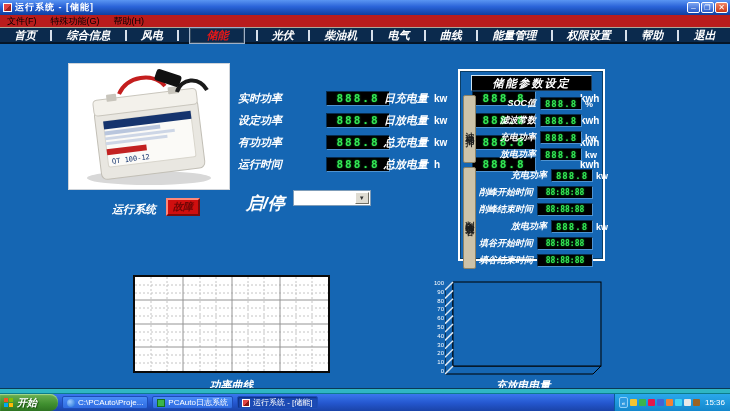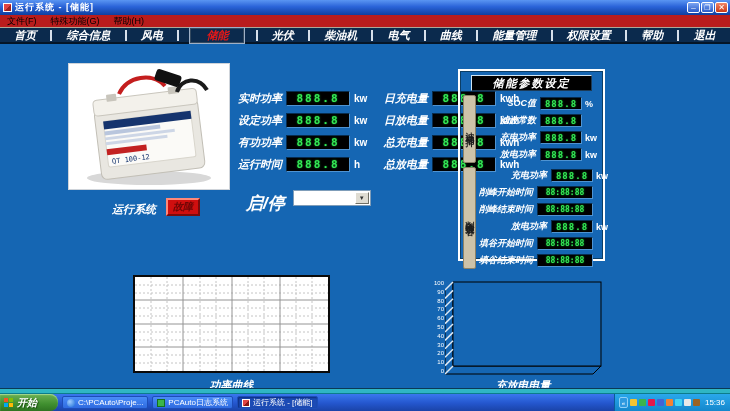--- a/index.html
+++ b/index.html
@@ -45,21 +45,21 @@
   .runstatus-label { position:absolute; left:112px; top:158px; color:#fff;
     font-size:11px; font-weight:bold; font-style:italic; }
   .runstatus-value { position:absolute; left:166px; top:154px; width:34px; height:18px;
     background:#cf0f0f; border:2px solid; border-color:#ff8878 #7c0b0b #7c0b0b #ff8878;
     color:#6d0606; font-size:10px; font-weight:bold; font-style:italic;
     display:flex; align-items:center; justify-content:center; }
 
   .metrics-col { position:absolute; top:47px; display:flex; flex-direction:column; gap:7px; }
   .col-left { left:234px; }
   .col-right { left:380px; }
-  .metric-row { display:flex; align-items:center; height:15px; }
+  .metric-row { display:flex; align-items:center; height:15px;gap:40px; }
   .metric-label { width:48px; text-align:right; margin-right:4px; color:#fff;
     font-size:11px; font-weight:bold; font-style:italic; white-space:nowrap; }
   .led { background:#000; border:1px solid; border-color:#072c4e #4e93d2 #4e93d2 #072c4e;
     color:#35e855; font-family:"DejaVu Sans Mono", monospace; font-weight:bold;
     display:flex; align-items:center; justify-content:center;
     text-shadow:0 0 2px #0c8f2c; }
   .metric-led { width:64px; height:15px; font-size:11px; letter-spacing:2px; }
   .metric-unit { margin-left:4px; color:#fff; font-size:10px; font-weight:bold; }
 
   .startstop { position:absolute; left:246px; top:136px; display:flex; align-items:center; }

